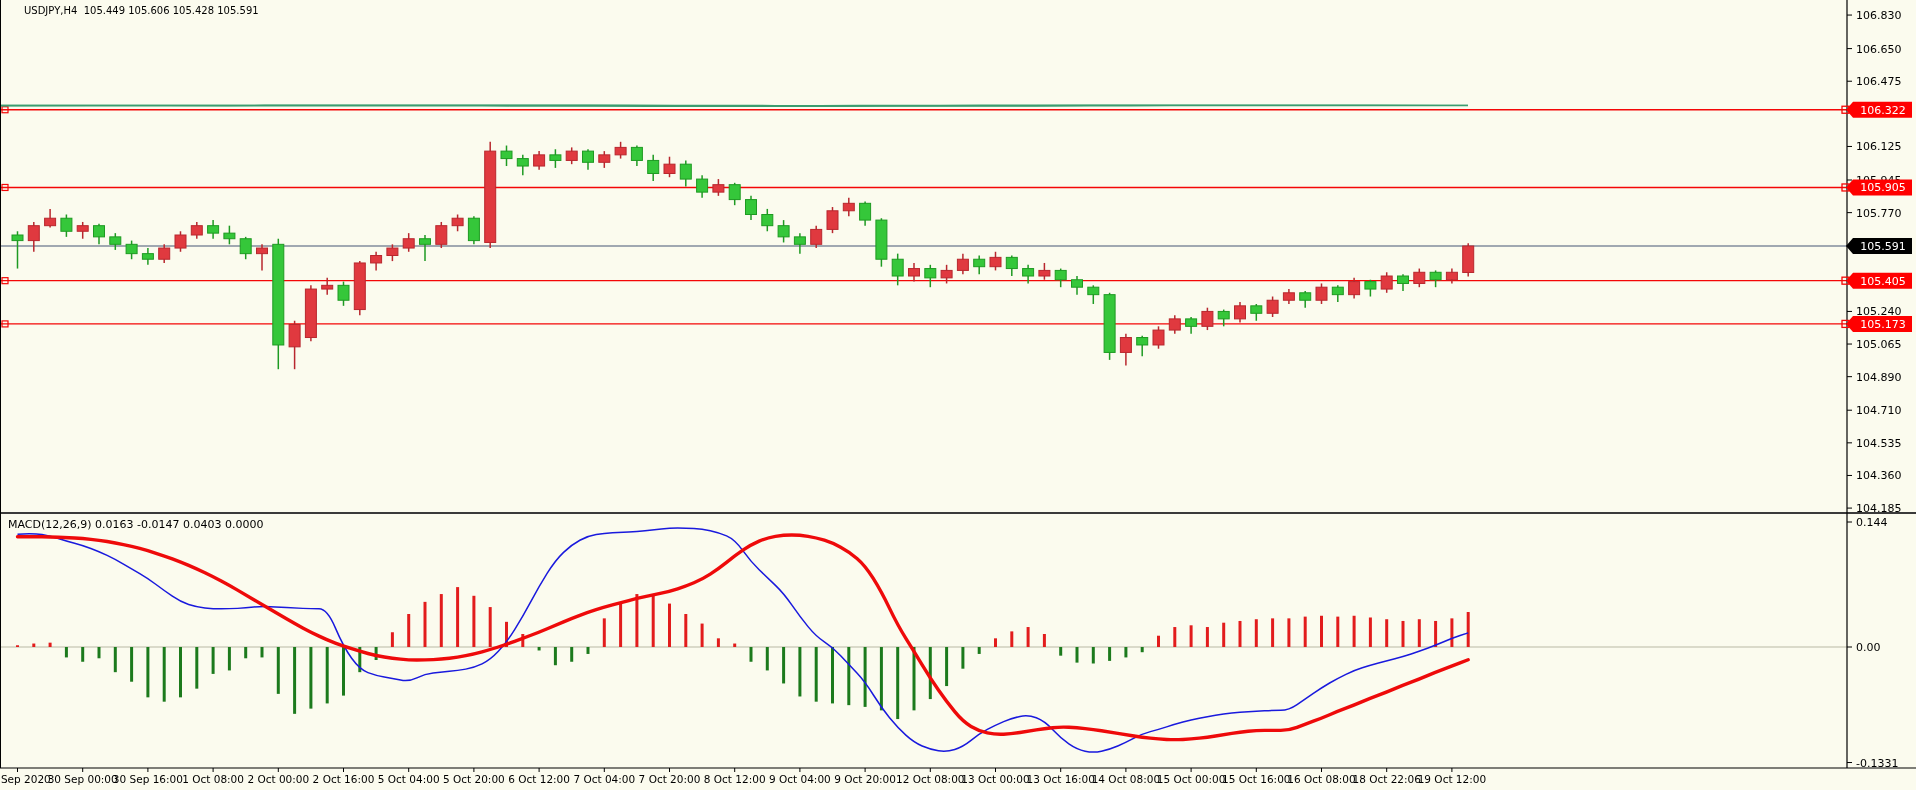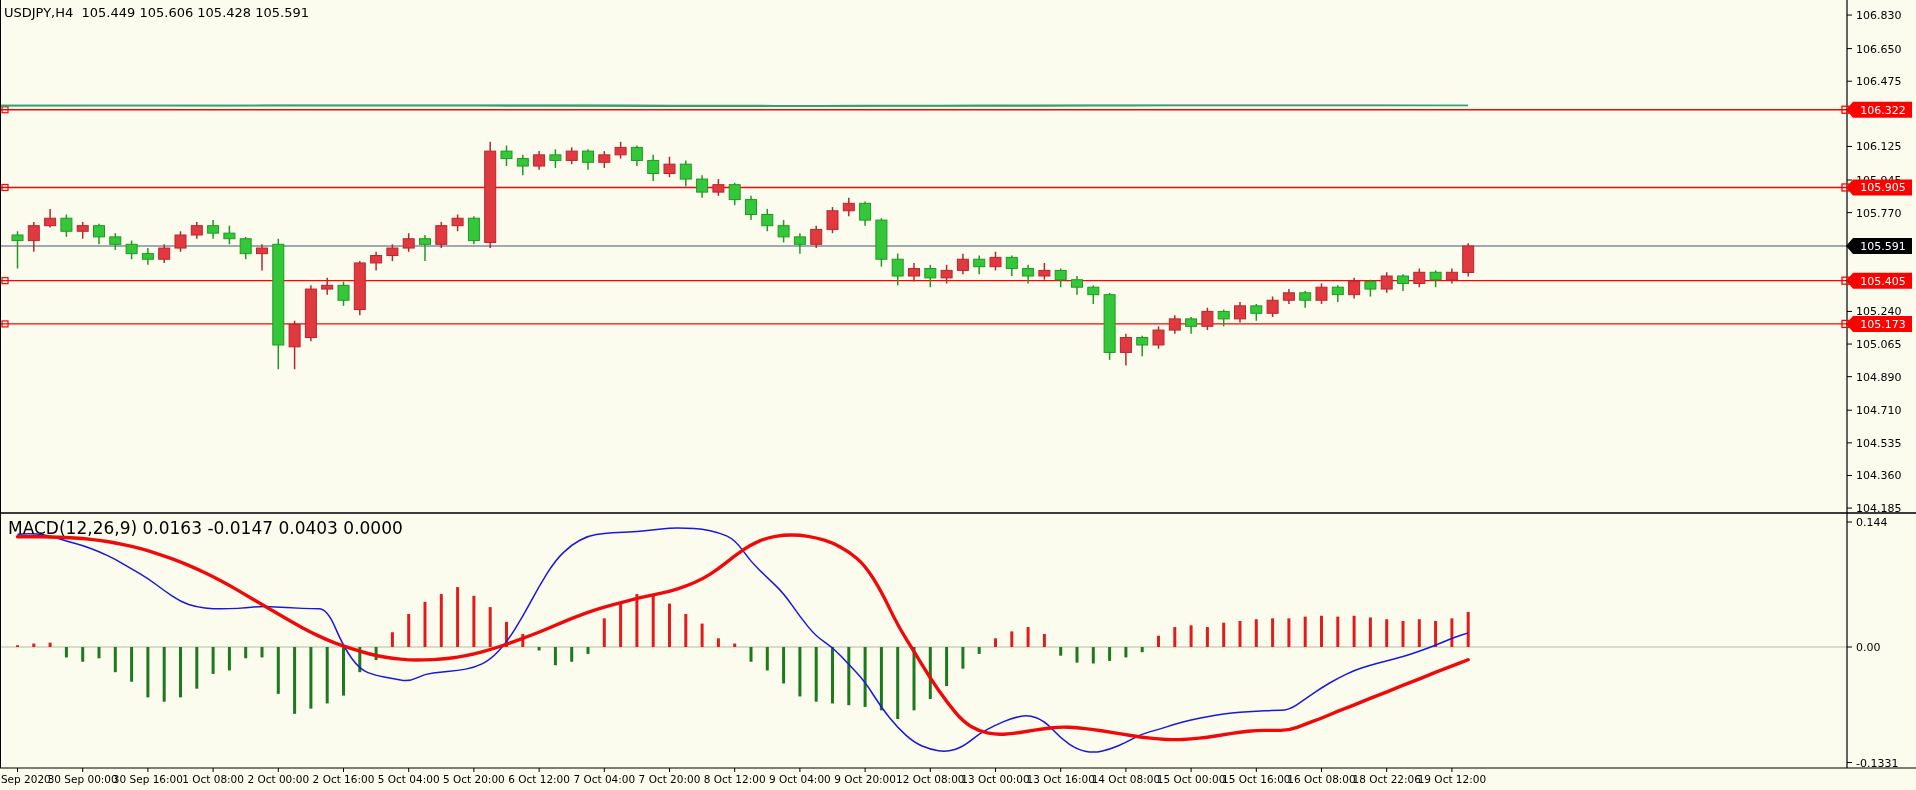--- a/index.html
+++ b/index.html
@@ -6,22 +6,22 @@
   .root{
     position:relative;width:1916px;height:790px;overflow:hidden;
     background:#fbfbee;
     font-family:"DejaVu Sans","Liberation Sans",sans-serif;
   }
   #chart{position:absolute;left:0;top:0;}
   .overlay-label{
     position:absolute;color:#000;white-space:pre;
     font-family:"DejaVu Sans","Liberation Sans",sans-serif;
   }
-  .title{left:4px;top:5px;font-size:13px;}
-  .macd-label{left:8px;top:518px;font-size:17px;text-align:right;}
+  .title{left:24px;top:5px;font-size:10px;}
+  .macd-label{left:8px;top:518px;font-size:11px;text-align:right;}
 </style>
 </head>
 <body>
 
 <div class="root">
   <svg id="chart" width="1916" height="790">
       <rect x="0" y="0" width="1916" height="790" fill="#fbfbee"></rect>
       <g>
         <g>
           <line x1="0" y1="109.74159999999836" x2="1847" y2="109.74159999999836" stroke="#f40606" stroke-width="1.4"></line>

